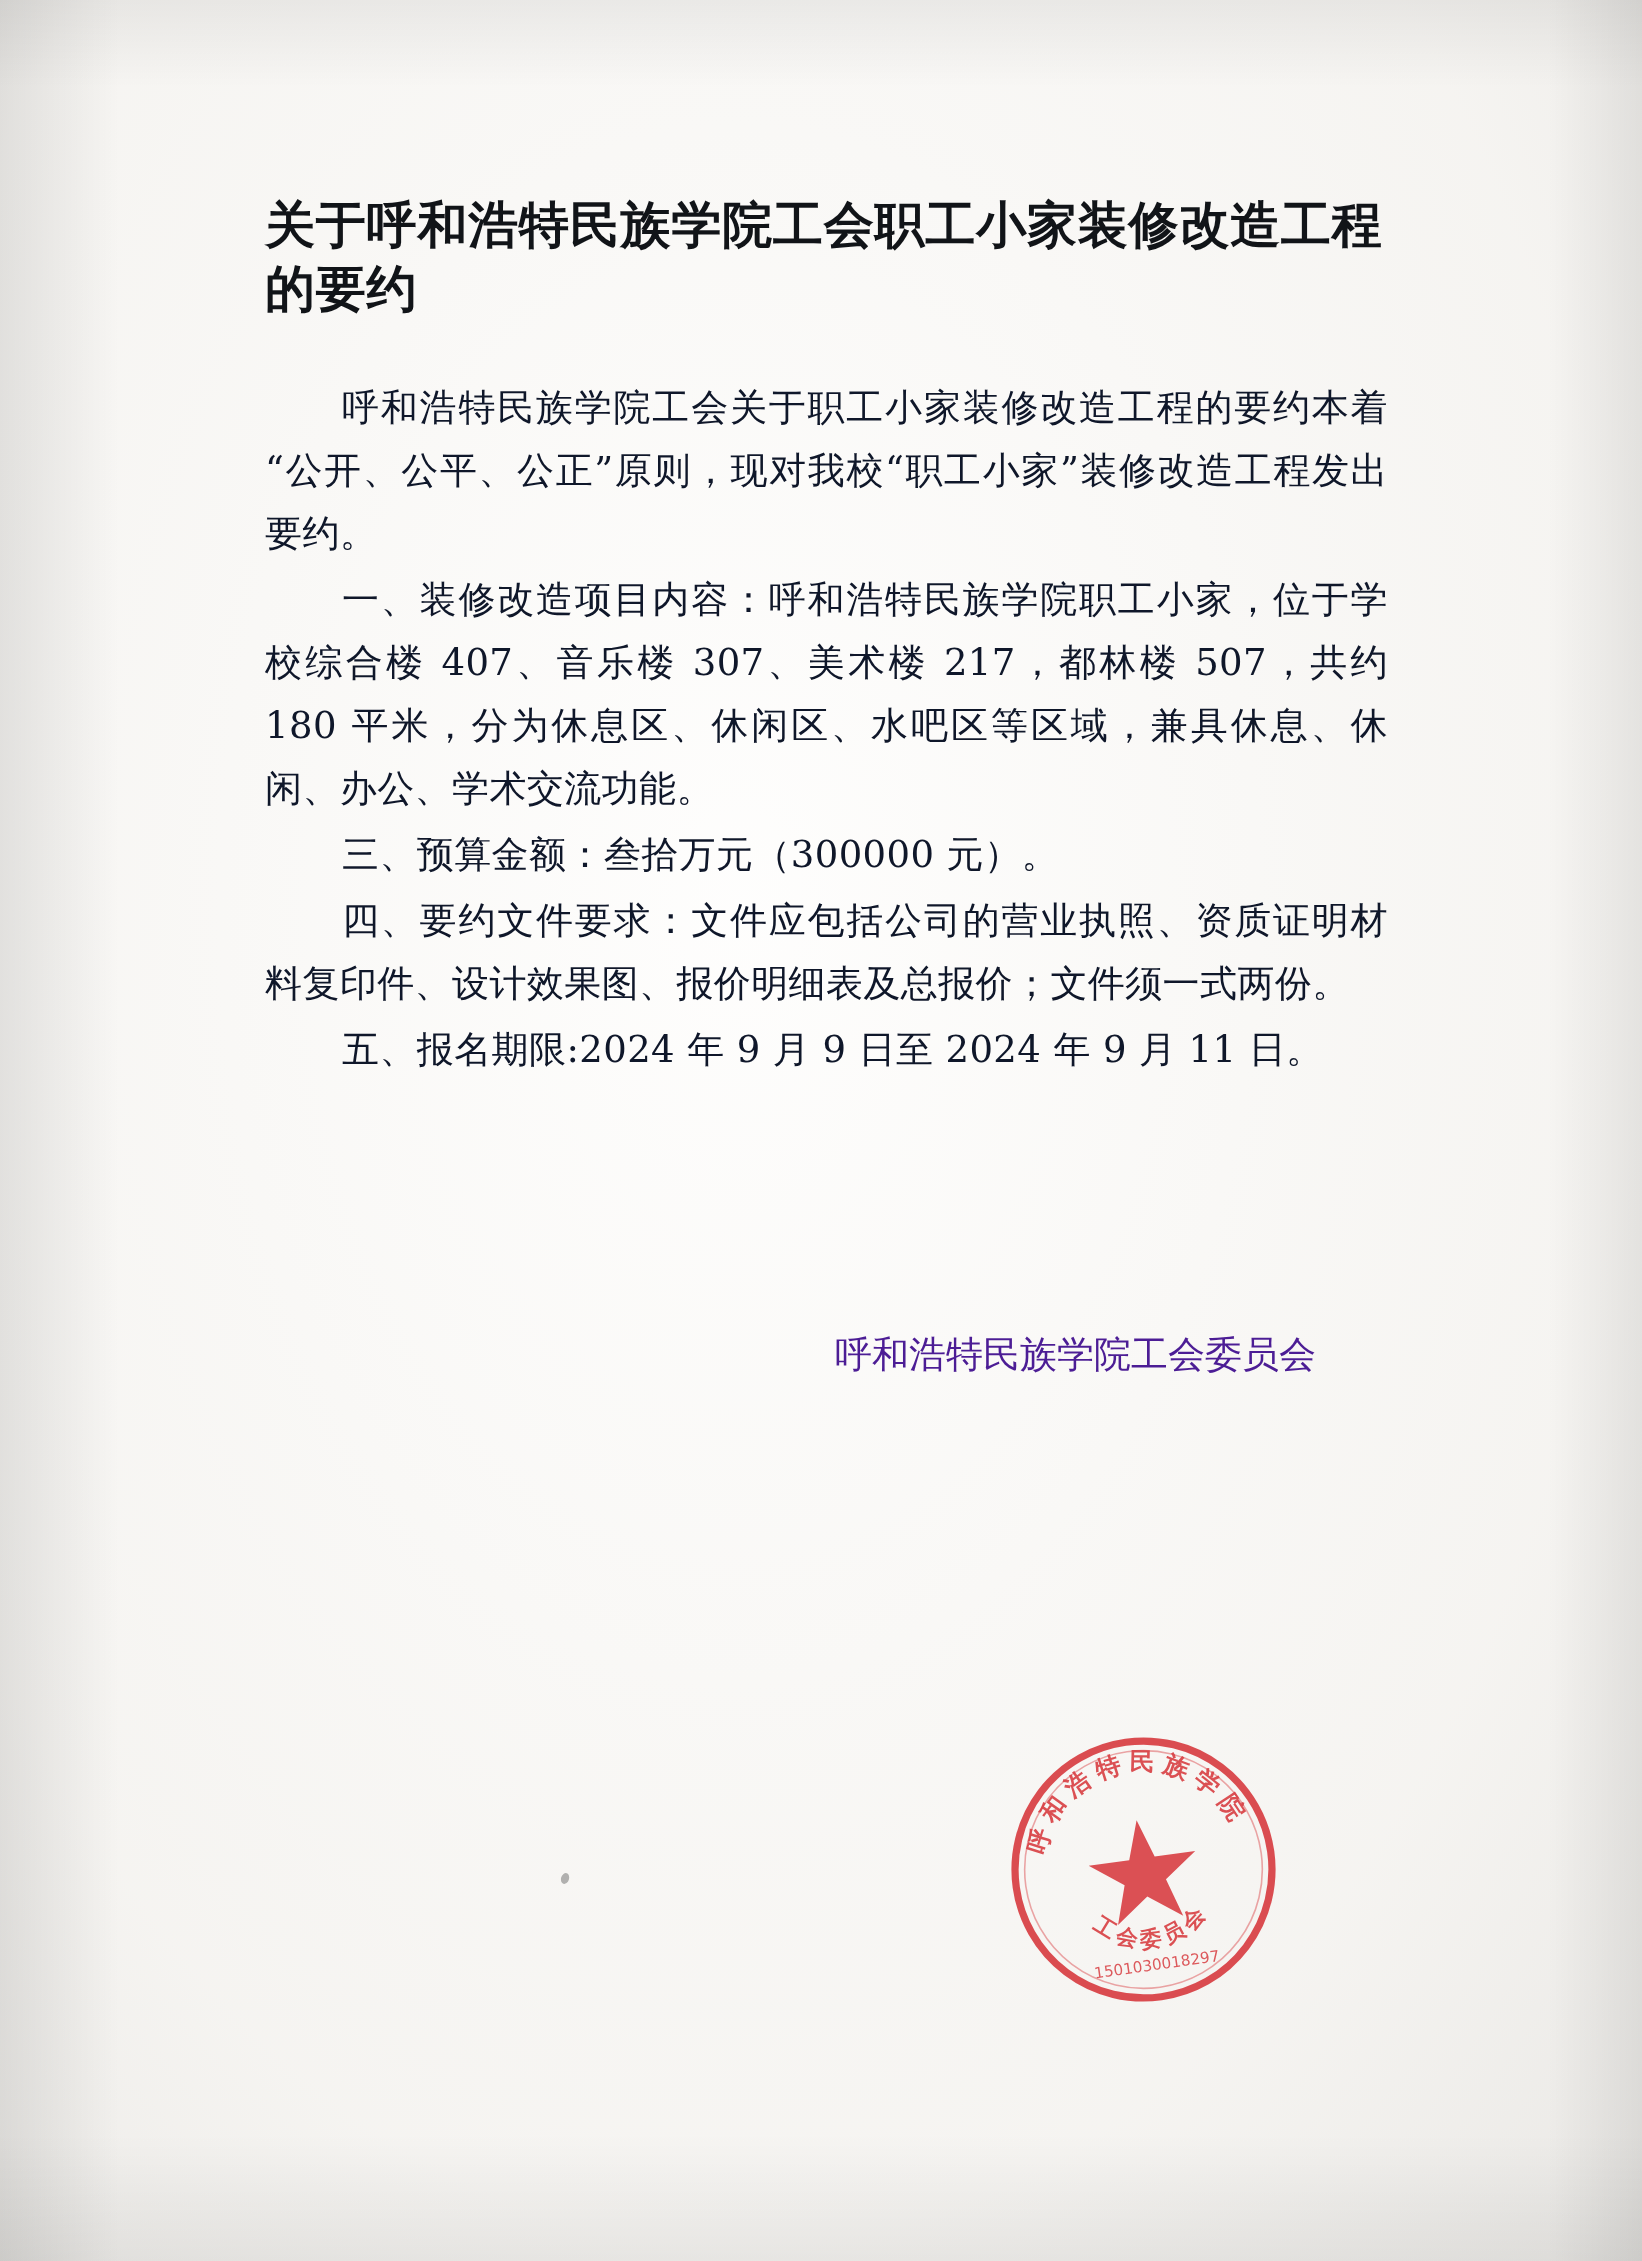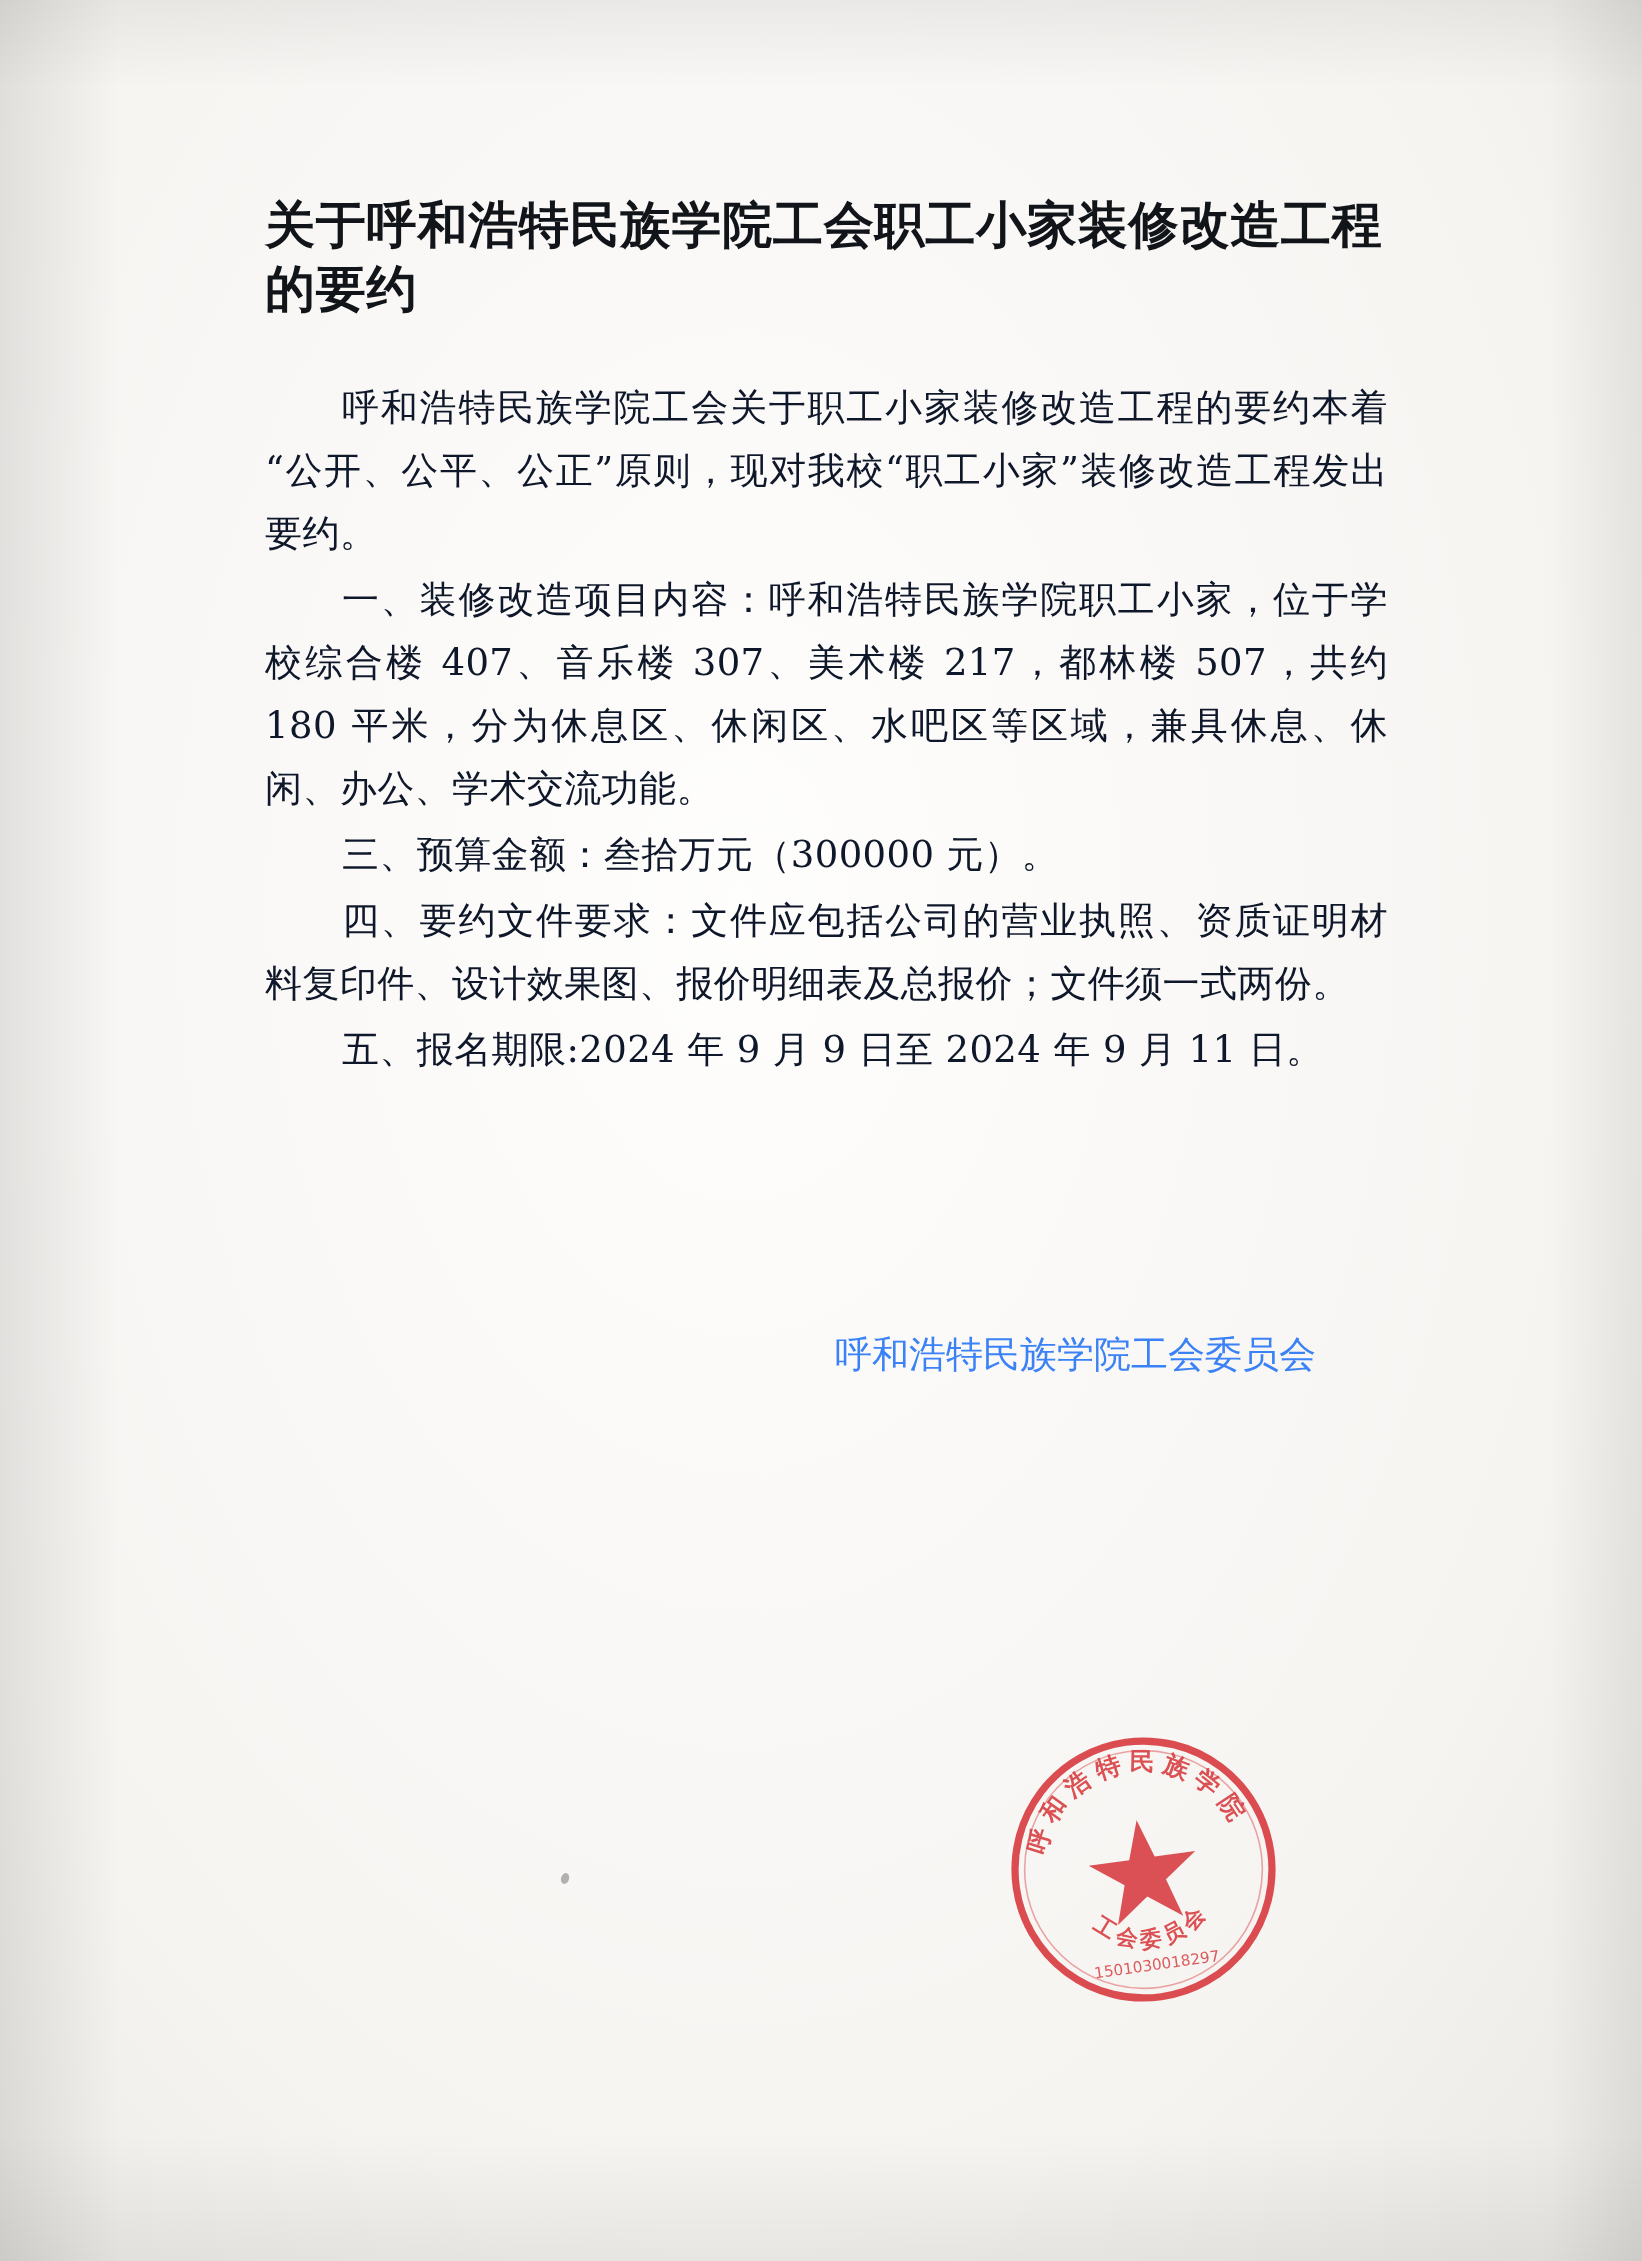--- a/index.html
+++ b/index.html
@@ -80,21 +80,21 @@
     margin: 0 0 3.2px 0;
     text-indent: 77px;
   }
 
   .signature {
     margin-top: 241px;
     text-align: right;
     padding-right: 72px;
     font-size: 37px;
     line-height: 1.75;
-    color: #3b82f6;
+    color: #4c1d95;
     position: relative;
     z-index: 3;
   }
   .sig-line { white-space: nowrap; }
   .sig-date { padding-right: 48px; }
 
   
   .seal {
     position: absolute;
     left: 1007px;

